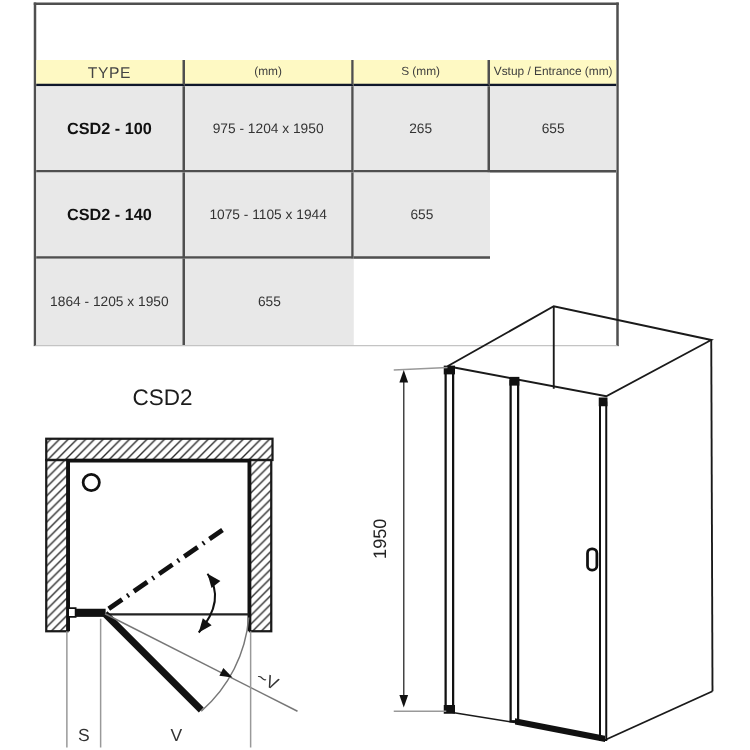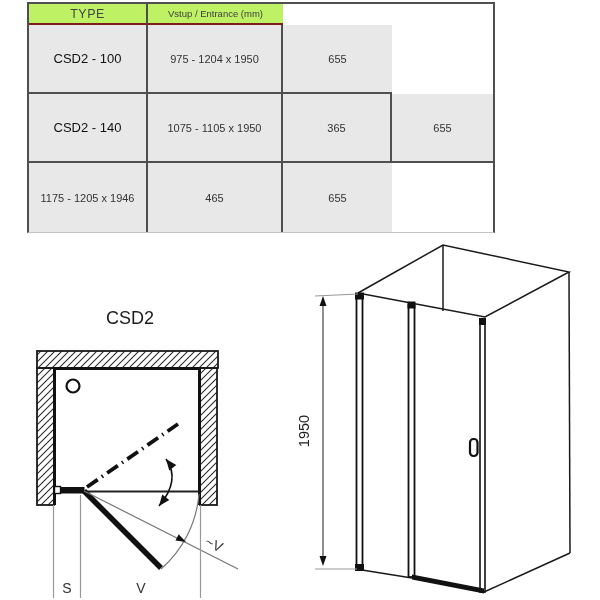--- a/index.html
+++ b/index.html
@@ -14,58 +14,59 @@
     box-sizing:border-box;
   }
   .t-row{display:grid;grid-template-columns:119px 135px 109px 101px;}
   .t-cell{
     display:flex;align-items:center;justify-content:center;
     border-right:2px solid #4f4f4f;box-sizing:border-box;
     text-align:center;
   }
   .t-cell:last-child{border-right:none;text-align:right;}
   .t-head .t-cell{
-    height:21px;background:#bef264;border-bottom:2px solid #7f1d1d;
-    font-size:9.5px;color:#3d3d3d;
+    height:21px;background:#fef9c3;border-bottom:2px solid #0f172a;
+    font-size:9.5px;color:#3d3d3d;margin-top:44px;
   }
   .t-head .t-cell.first{font-size:12.5px;letter-spacing:0.5px;color:#444;}
   .t-body .t-cell{
     height:69px;background:#e8e8e8;border-bottom:2px solid #4f4f4f;
     font-size:11px;color:#333;
   }
   .t-body.last .t-cell{border-bottom:none;}
-  .t-body .t-cell.first{font-weight:normal;font-size:13px;color:#111;}
+  .t-body .t-cell.first{font-weight:bold;font-size:13px;color:#111;}
   
   svg.diagrams{position:absolute;left:0;top:240px;}
   text{font-family:"Liberation Sans", sans-serif;}
 </style>
 </head>
 <body>
 
 <div class="canvas">
 
   <div class="spec-table">
     <div class="t-row t-head">
       <div class="t-cell first">TYPE</div>
+      <div class="t-cell">(mm)</div>
+      <div class="t-cell">S (mm)</div>
       <div class="t-cell">Vstup / Entrance (mm)</div>
     </div>
     <div class="t-row t-body">
       <div class="t-cell first">CSD2 - 100</div>
       <div class="t-cell">975 - 1204 x 1950</div>
+      <div class="t-cell">265</div>
       <div class="t-cell">655</div>
     </div>
     <div class="t-row t-body">
       <div class="t-cell first">CSD2 - 140</div>
-      <div class="t-cell">1075 - 1105 x 1950</div>
-      <div class="t-cell">365</div>
+      <div class="t-cell">1075 - 1105 x 1944</div>
       <div class="t-cell">655</div>
     </div>
     <div class="t-row t-body last">
-      <div class="t-cell">1175 - 1205 x 1946</div>
-      <div class="t-cell">465</div>
+      <div class="t-cell">1864 - 1205 x 1950</div>
       <div class="t-cell">655</div>
     </div>
   </div>
 
   <svg class="diagrams" width="600" height="360" viewBox="0 240 600 360">
     <defs>
       <pattern id="hatch" patternUnits="userSpaceOnUse" width="7" height="7">
         <path d="M-1,1 l2,-2 M0,7 l7,-7 M6,8 l2,-2" stroke="#2b2b2b" stroke-width="1.1" fill="none"></path>
       </pattern>
     </defs>

